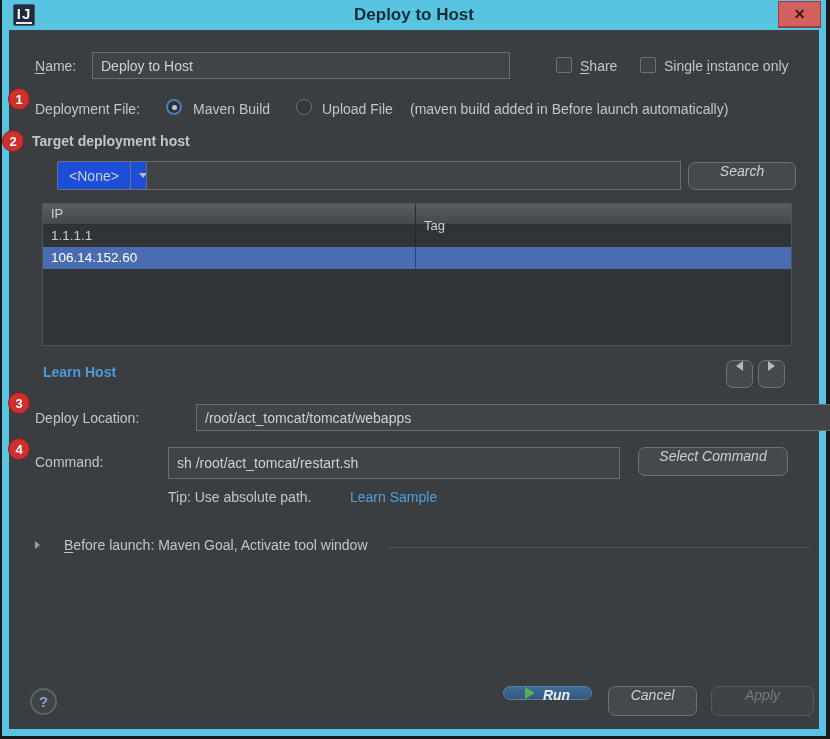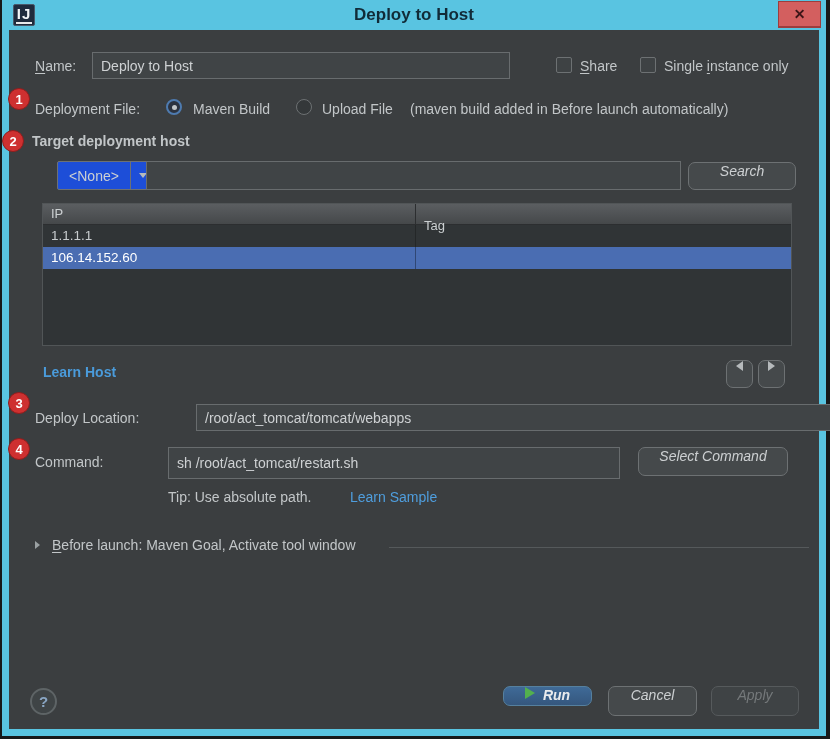--- a/index.html
+++ b/index.html
@@ -120,48 +120,48 @@
   .tri-right { width:0; height:0; border-top:5px solid transparent;
     border-bottom:5px solid transparent; border-left:7px solid #b6babc; }
   
   .deploy-location-input { left:159px; top:374px; width:687px; height:27px;margin-left:28px; }
   .command-input        { left:159px; top:417px; width:452px; height:32px; }
   .select-command-button { left:629px; top:417px; width:150px; height:29px; }
   .learn-sample-link { position:absolute; left:341px; top:459px; color:#4f9ede; cursor:pointer; }
   
   .before-launch {
     position:absolute; left:26px; top:507px; display:flex; align-items:center;
-    gap:12px; cursor:pointer;
+    gap:24px; cursor:pointer;
   }
   .tri-right-sm { width:0; height:0; border-top:4px solid transparent;
     border-bottom:4px solid transparent; border-left:5px solid #9aa0a2; }
   .bl-sep { position:absolute; left:380px; top:517px; width:420px; height:1px; background:#55595b; }
   
   .badge {
     position:absolute; width:22px; height:22px; border-radius:50%;
     background:#ce3030; border:1px solid #8f1d1d; color:#fff;
     font-size:13px; font-weight:bold; display:flex; align-items:center;
     justify-content:center; z-index:5;
   }
   
   .help-button {
     position:absolute; left:21px; top:658px; width:27px; height:27px;
     border-radius:50%; background:#3f4446; border:2px solid #5e6466;
     color:#8aa6c4; font-size:15px; font-weight:bold;
     display:flex; align-items:center; justify-content:center; cursor:pointer;
   }
   .run-button {
-    left:494px; top:656px; width:89px; height:20px;
+    left:494px; top:656px; width:89px; height:14px;
     background:linear-gradient(#3f6a97,#35577e); border:1px solid #55809f;
     color:#e9ebed; font-weight:bold; gap:8px;
   }
   .play-icon { width:0; height:0; border-top:6px solid transparent;
     border-bottom:6px solid transparent; border-left:10px solid #53b04e; }
   .cancel-button { left:599px; top:656px; width:89px; height:30px; }
-  .apply-button  { left:702px; top:656px; width:88px; height:30px;
+  .apply-button  { left:702px; top:656px; width:103px; height:30px;
     background:#3f4345; border:1px solid #565a5c; color:#75797b; }
   u { text-underline-offset:2px; }
 </style>
 </head>
 <body>
 
 <div class="window">
 
   <div class="titlebar">
     <div class="app-icon">

